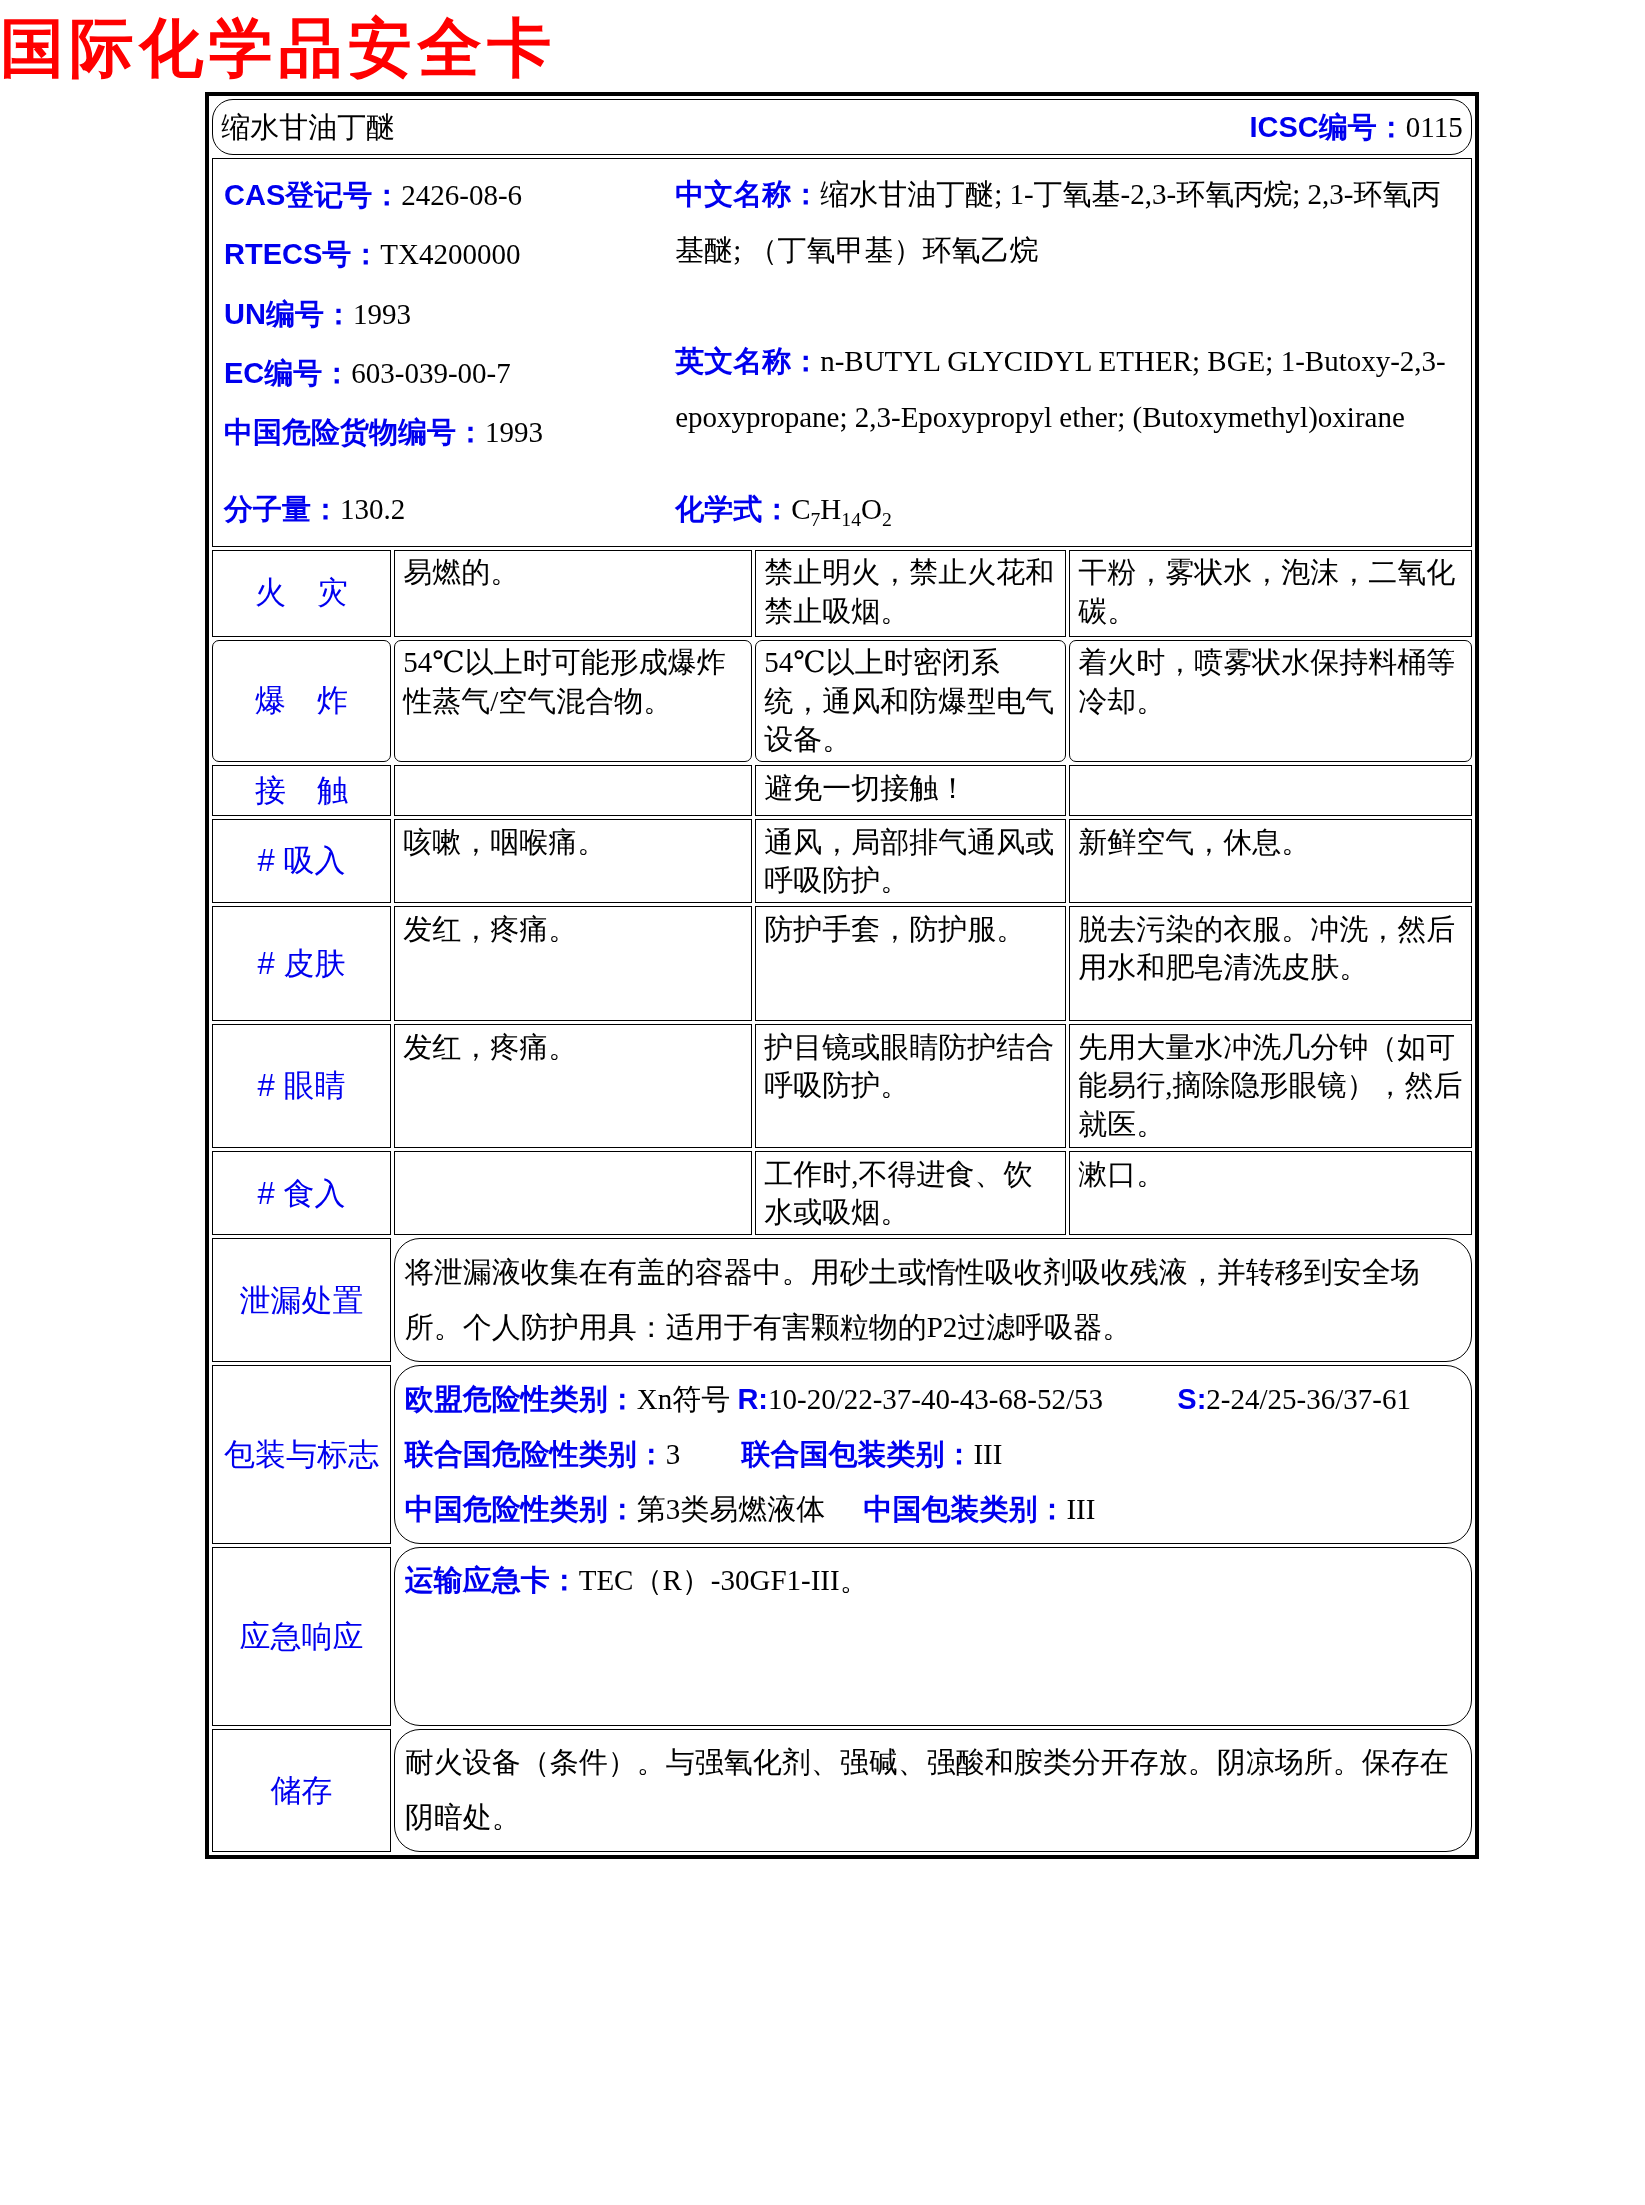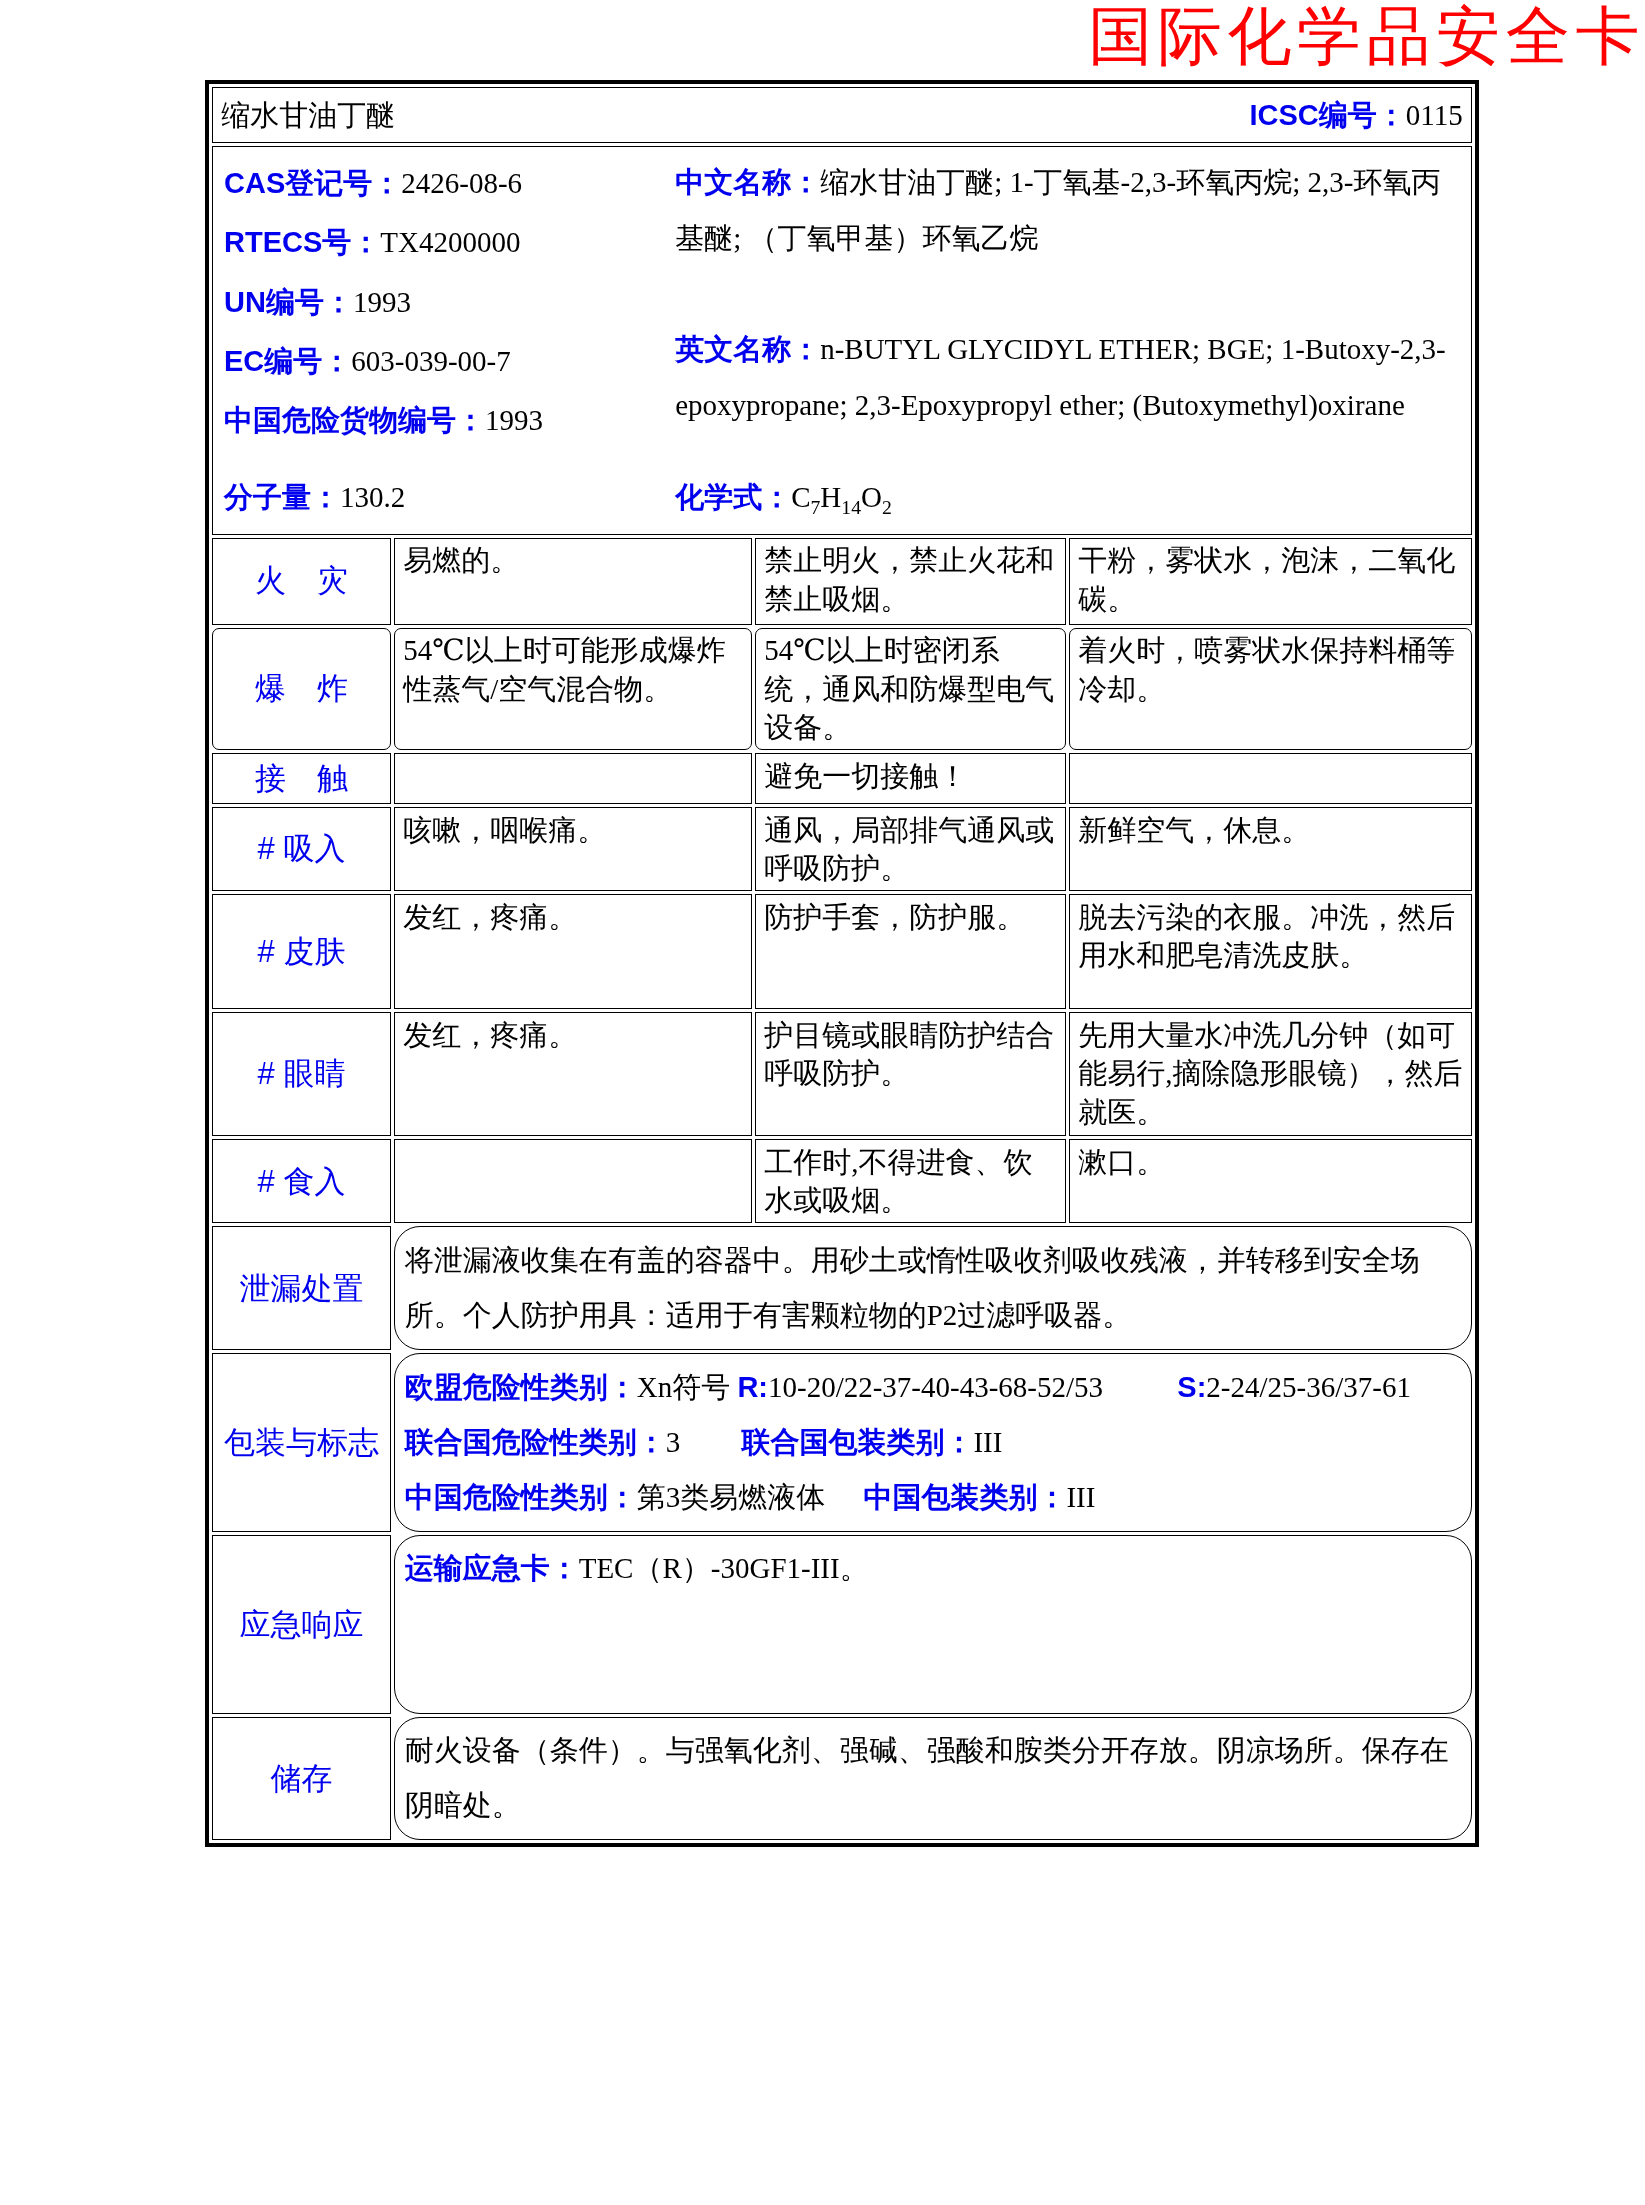--- a/index.html
+++ b/index.html
@@ -8,24 +8,24 @@
   .page {
     position: relative;
     width: 1645px;
     height: 2205px;
     background: var(--paper);
     font-family: "Liberation Serif", "DejaVu Serif", serif;
     color: var(--ink);
     overflow: hidden;
   }
   .page-title {
-    margin-top: 1px;
-    text-align: right;
-    font-family: "Liberation Sans", "DejaVu Sans", sans-serif;
-    font-weight: normal;
+    margin-top: 13px;
+    text-align: left;
+    font-family: "Liberation Sans", "DejaVu Sans", sans-serif;
+    font-weight: bold;
     font-size: 64px;
     letter-spacing: 5.6px;
     color: var(--title-red);
     line-height: 1.1;
   }
   table.card {
     margin-left: 205px;
     margin-top: 8.3px;
     width: 1265px;
     table-layout: fixed;
@@ -45,21 +45,21 @@
     font-size: 29px;
     line-height: 1.32;
     word-break: break-word;
   }
   .lbl {
     color: var(--accent);
     font-family: "Liberation Sans", "DejaVu Sans", sans-serif;
     font-weight: bold;
   }
   
-  td.row1 { height: 56px; vertical-align: middle; }
+  td.row1 { height: 56px; vertical-align: middle; border-radius: 21px; }
   .row1-flex { display: flex; justify-content: space-between; align-items: baseline; }
   
   td.row2 { height: 389px; padding: 7px 11px; }
   .row2-inner { display: flex; flex-direction: column; height: 100%; }
   .row2-grid { display: flex; flex-direction: row; }
   .ids { width: 36.5%; line-height: 2.05; }
   .names { width: 63.5%; line-height: 1.95; }
   .en-block { margin-top: 54px; }
   .mol-grid { display: flex; flex-direction: row; margin-top: auto; padding-bottom: 7px; }
   .mol-left { width: 36.5%; }

